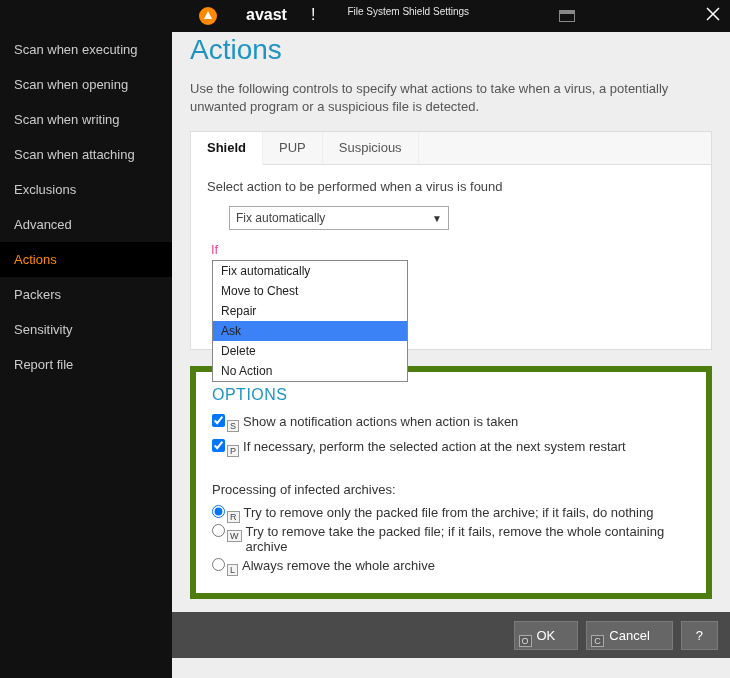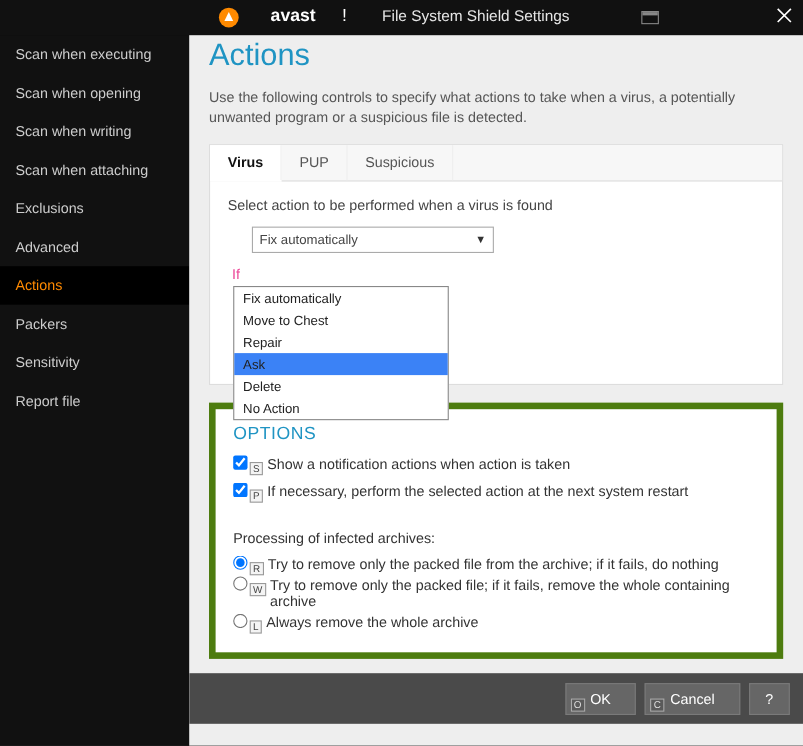--- a/index.html
+++ b/index.html
@@ -3,21 +3,21 @@
 <meta charset="utf-8">
 <style>
   * { box-sizing: border-box; margin: 0; padding: 0; font-family: "Segoe UI", Arial, sans-serif; }
   body { width: 730px; height: 678px; overflow: hidden; background: #222; }
   .window { width: 730px; height: 678px; display: flex; flex-direction: column; background: #111; }
   .titlebar { height: 32px; background: #111; display: flex; align-items: center; padding: 0 8px; color: #fff; position: relative; }
   .titlebar .logo { display: flex; margin-left: 190px; gap: 24px; }
   .titlebar .close { margin-left: auto; color:#fff; font-size: 22px; cursor: pointer; }
   .titlebar .brand { font-weight: bold; font-size: 16px; margin-left: 4px; }
   .titlebar .brand-bang { color:#fff; }
-  .titlebar .title-text { color:#e6e6e6; font-size: 14px; margin-left: 8px; }
+  .titlebar .title-text { color:#e6e6e6; font-size: 10px; margin-left: 8px; }
   .body { flex:1; display:flex; min-height:0; }
   .sidebar { width: 172px; background: #111; color:#ccc; font-size:13px; padding-top:0; }
   .sidebar .item { padding:10px 14px; cursor:pointer; }
   .sidebar .item.active { background:#000; color:#ff8a00; }
   .content { flex:1; background:#eee; position:relative; overflow:hidden; }
   .content-inner { padding: 8px 18px 0 18px; height: 580px; position:relative; }
   .page-title { color:#1f94c3; font-size: 28px; font-weight:300; margin-top:-6px; }
   .desc { color:#555; font-size:13px; margin-top:14px; line-height:1.35; }
   .panel { background:#fff; border:1px solid #ddd; margin-top:16px; }
   .tabs { display:flex; border-bottom:1px solid #ddd; background:#f7f7f7; }
@@ -81,21 +81,21 @@
       <div class="item"><span>Report file</span></div>
     </div>
 
     <div class="content">
       <div class="content-inner">
         <div class="page-title">Actions</div>
         <div class="desc">Use the following controls to specify what actions to take when a virus, a potentially unwanted program or a suspicious file is detected.</div>
 
         <div class="panel">
           <div class="tabs">
-            <div class="tab active"><span>Virus</span></div>
+            <div class="tab active"><span>Shield</span></div>
             <div class="tab"><span>PUP</span></div>
             <div class="tab"><span>Suspicious</span></div>
           </div>
           <div class="tabbody">
             <div>Select action to be performed when a virus is found</div>
             <div class="select-wrap">
               <div class="fake-select">
                 <span>Fix automatically</span>
                 <span class="chev">▼</span>
               </div>
@@ -131,21 +131,21 @@
           <div class="sub-head">Processing of infected archives:</div>
 
           <div class="radio-row">
             <input type="radio" name="arch" checked="" style="">
             <span class="mnemonic">R</span>
             <span>Try to remove only the packed file from the archive; if it fails, do nothing</span>
           </div>
           <div class="radio-row">
             <input type="radio" name="arch" style="">
             <span class="mnemonic">W</span>
-            <span>Try to remove only the packed file; if it fails, remove the whole containing archive</span>
+            <span>Try to remove take the packed file; if it fails, remove the whole containing archive</span>
           </div>
           <div class="radio-row">
             <input type="radio" name="arch" style="">
             <span class="mnemonic">L</span>
             <span>Always remove the whole archive</span>
           </div>
         </div>
       </div>
 
       <div class="footer">

